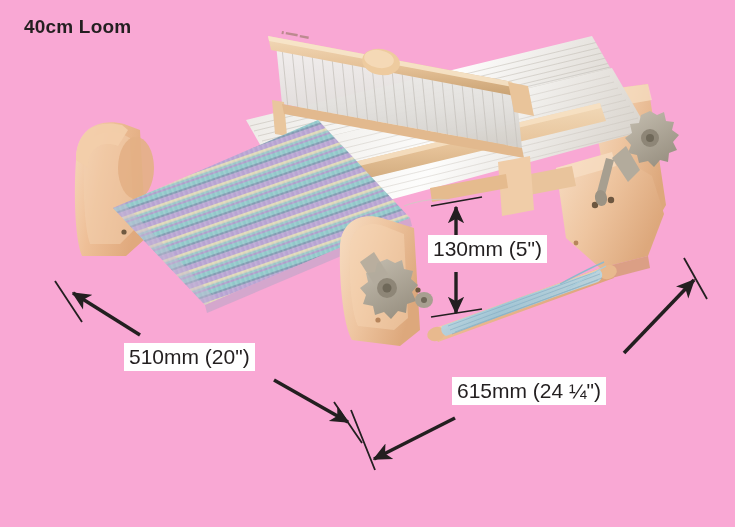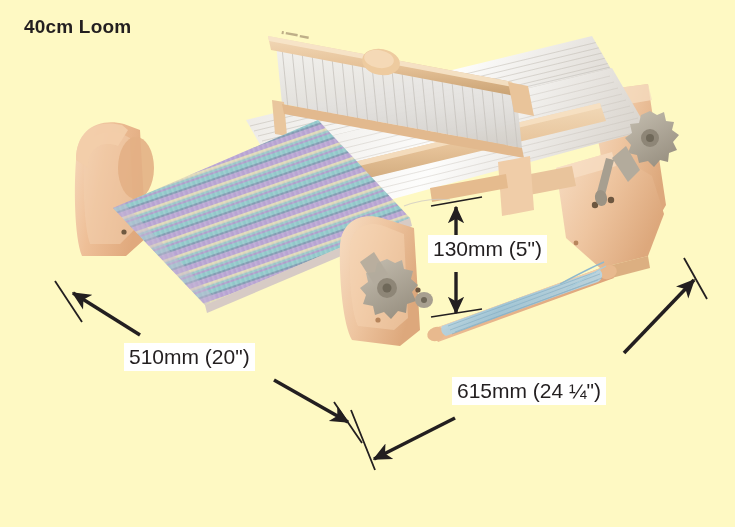--- a/index.html
+++ b/index.html
@@ -4,21 +4,21 @@
 <style>
   html,body{margin:0;padding:0;background:#ffffff;}
   body{
     font-family:"Liberation Sans", sans-serif;
     -webkit-font-smoothing:antialiased;
   }
   #stage{
     position:relative;
     width:735px;
     height:527px;
-    background:#fef9c3;
+    background:#f9a8d4;
     overflow:hidden;
   }
   #stage svg.layer{
     position:absolute;
     left:0; top:0;
     width:735px;
     height:527px;
   }
   #title{
     position:absolute;

